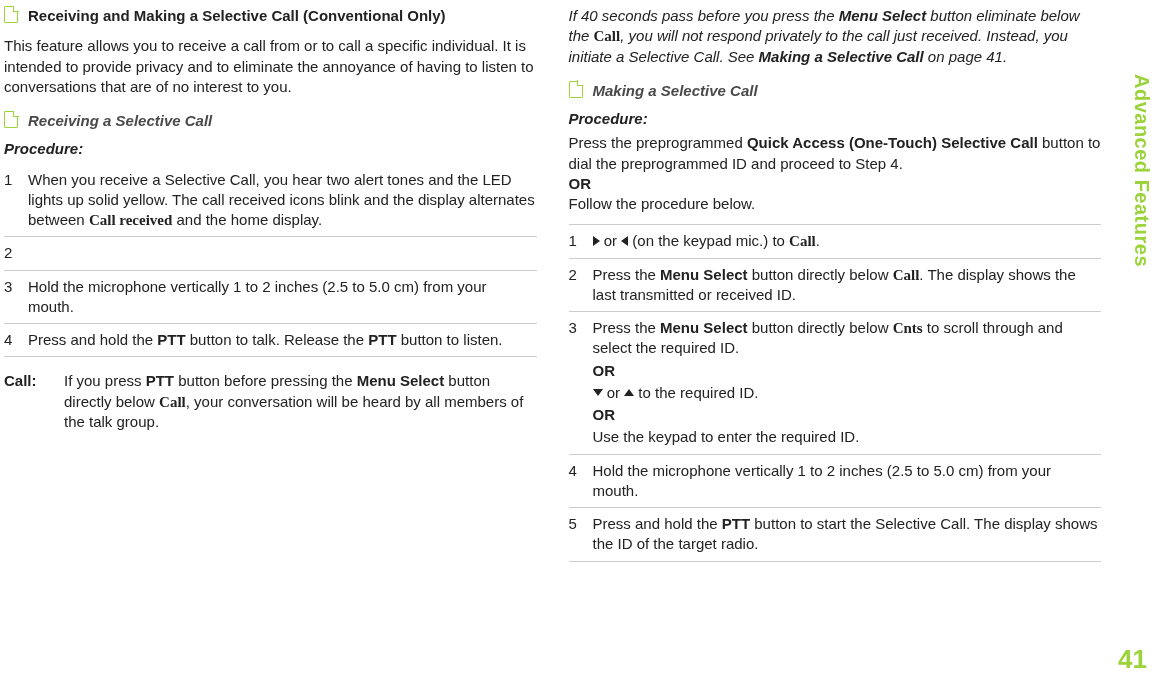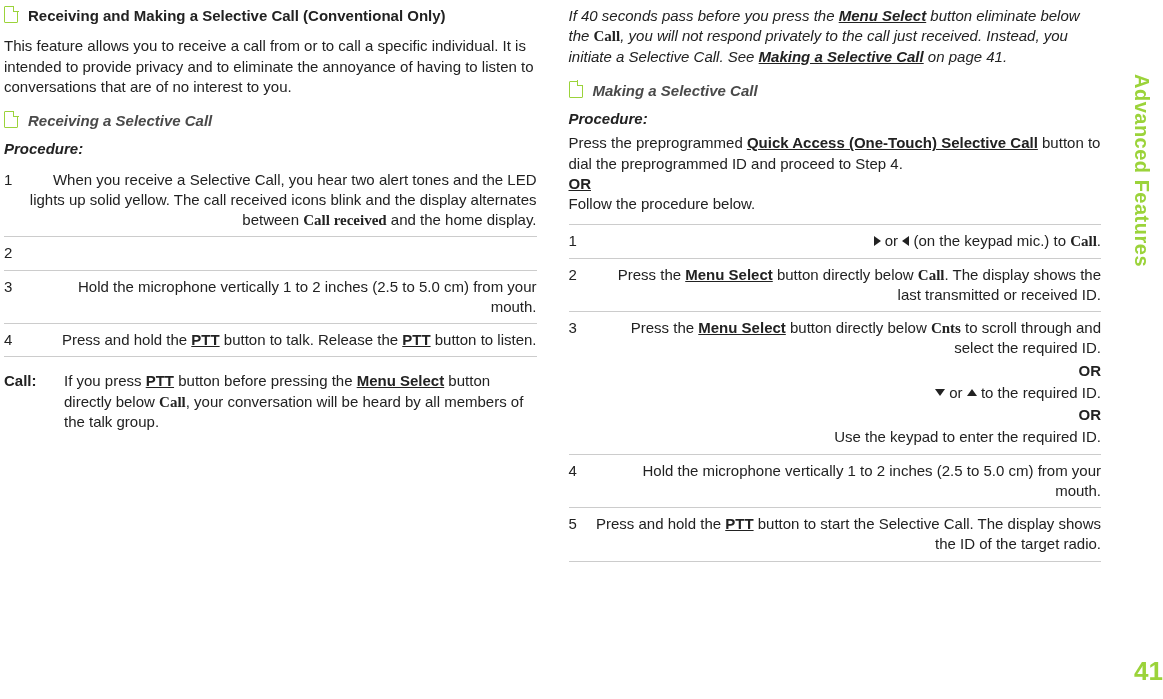--- a/index.html
+++ b/index.html
@@ -12,21 +12,21 @@
       font-size: 15px;
       line-height: 1.35;
       color: #222;
       width: 1163px;
       height: 699px;
       position: relative;
       background: #fff;
     }
     .page {
       display: flex;
-      padding: 6px 0 0 0;
+      padding: 6px 0 12px 0;
       height: 699px;
     }
     .columns {
       display: flex;
       flex: 1;
       gap: 24px;
       padding: 0 12px 0 0;
     }
     .col {
       flex: 1;
@@ -44,21 +44,21 @@
       writing-mode: vertical-rl;
       text-orientation: mixed;
       font-size: 20px;
       font-weight: bold;
       color: #9bd33a;
       letter-spacing: 0.5px;
     }
     .page-number {
       position: absolute;
       bottom: 10px;
-      right: 0;
+      right: 16px;
       font-size: 26px;
       font-weight: bold;
       color: #9bd33a;
     }
     .section-title {
       font-weight: bold;
       font-size: 15px;
       margin-bottom: 10px;
       padding-left: 24px;
       position: relative;
@@ -107,42 +107,41 @@
     }
     .step-row.top-border {
       border-top: 1px solid #ccc;
     }
     .step-num {
       flex: 0 0 24px;
       color: #222;
     }
     .step-body {
       flex: 1;
-      text-align: right;
     }
     .step-body .or {
       font-weight: bold;
       margin: 2px 0;
     }
     .note-row {
       display: flex;
       margin-top: 14px;
     }
     .note-label {
       flex: 0 0 60px;
       font-weight: bold;
     }
     .note-body {
       flex: 1;
     }
     .italic-block {
       font-style: italic;
       margin-bottom: 12px;
     }
-    .bold { font-weight: bold; text-decoration: underline; }
+    .bold { font-weight: bold; }
     .uifont { font-family: "Comic Sans MS", "Segoe Script", cursive; font-weight: bold; font-style: normal; }
     .tri-right::before { content: ""; display:inline-block; width:0; height:0; border-top:5px solid transparent; border-bottom:5px solid transparent; border-left:7px solid #222; vertical-align: middle; margin-bottom:2px;}
     .tri-left::before { content: ""; display:inline-block; width:0; height:0; border-top:5px solid transparent; border-bottom:5px solid transparent; border-right:7px solid #222; vertical-align: middle; margin-bottom:2px;}
     .tri-down::before { content: ""; display:inline-block; width:0; height:0; border-left:5px solid transparent; border-right:5px solid transparent; border-top:7px solid #222; vertical-align: middle; margin-bottom:2px;}
     .tri-up::before { content: ""; display:inline-block; width:0; height:0; border-left:5px solid transparent; border-right:5px solid transparent; border-bottom:7px solid #222; vertical-align: middle; margin-bottom:2px;}
   </style>
 </head>
 <body>
 
 <div class="page">

